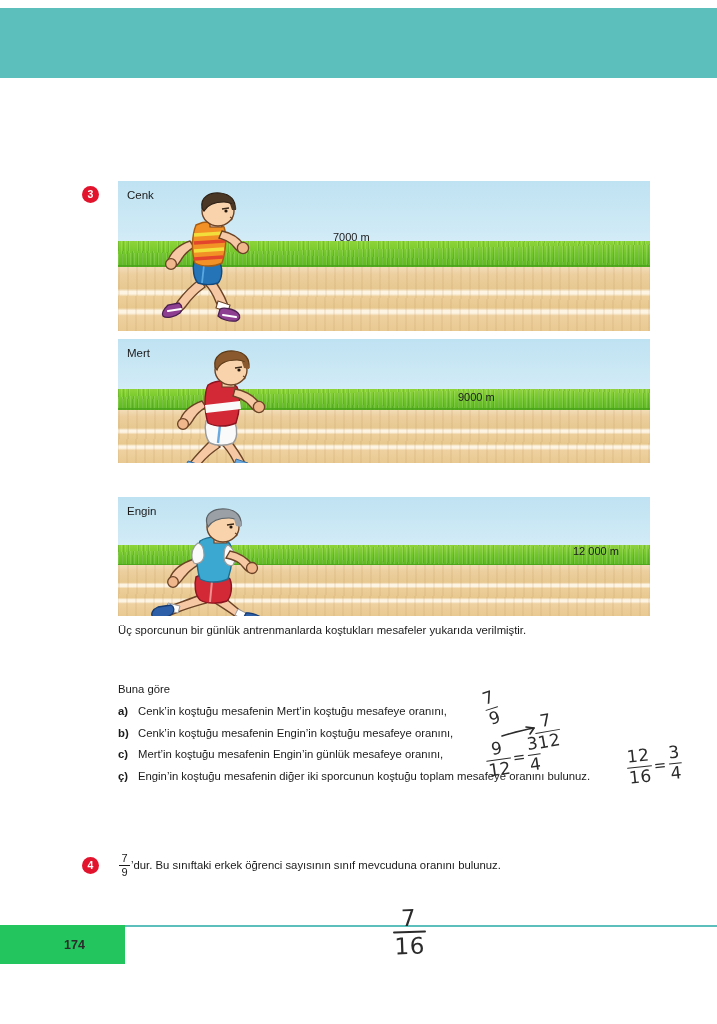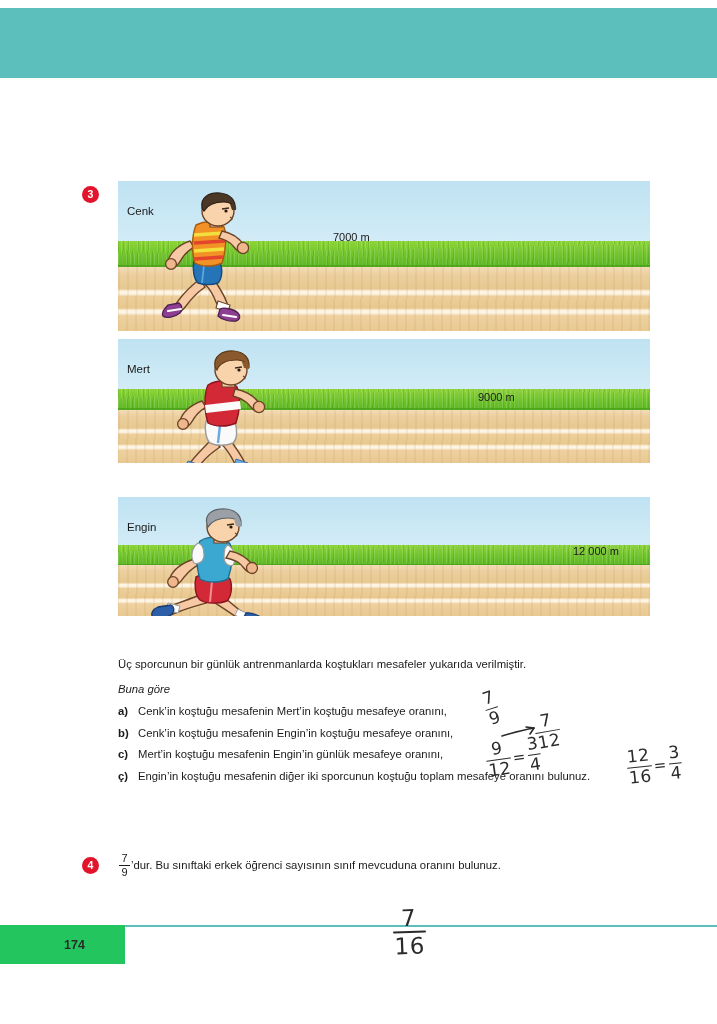--- a/index.html
+++ b/index.html
@@ -118,52 +118,51 @@
   }
 
   .panel-name {
     position: absolute;
     left: 9px;
     top: 8px;
     font-size: 11.5px;
     color: #1a1a1a;
     font-family: "Liberation Sans", sans-serif;
     z-index: 6;
-    margin-top: 16px;
   }
   .panel-distance {
     position: absolute;
     font-size: 11px;
     color: #1a1a1a;
     font-family: "Liberation Sans", sans-serif;
     z-index: 6;
   }
   #dist-cenk  { left: 215px; top: 50px; }
-  #dist-mert  { left: 340px; top: 52px; margin-left: 20px; }
+  #dist-mert  { left: 340px; top: 52px; }
   #dist-engin { left: 447px; top: 48px; margin-left: 8px; }
 
   
   .runner {
     position: absolute;
     z-index: 5;
   }
   #runner-cenk  { left: 26px;  top: 10px;  width: 116px; height: 132px; }
   #runner-mert  { left: 40px;  top: 8px;   width: 122px; height: 133px; }
   #runner-engin { left: 28px;  top: 10px;  width: 130px; height: 128px; }
 
   
   .prose {
     position: absolute;
     font-size: 11.3px;
     color: #1a1a1a;
     line-height: 1.45;
     font-family: "Liberation Sans", sans-serif;
   }
-  #intro-line   { left: 118px; top: 578px; }
-  #buna-gore    { left: 118px; top: 603px; font-style: italic; }
+  #intro-line   { left: 118px; top: 544px; }
+  #buna-gore    { left: 118px; top: 603px; }
 
   .sub-list {
     position: absolute;
     left: 118px;
     top: 627px;
     width: 520px;
   }
   .sub-item {
     display: flex;
     align-items: baseline;

